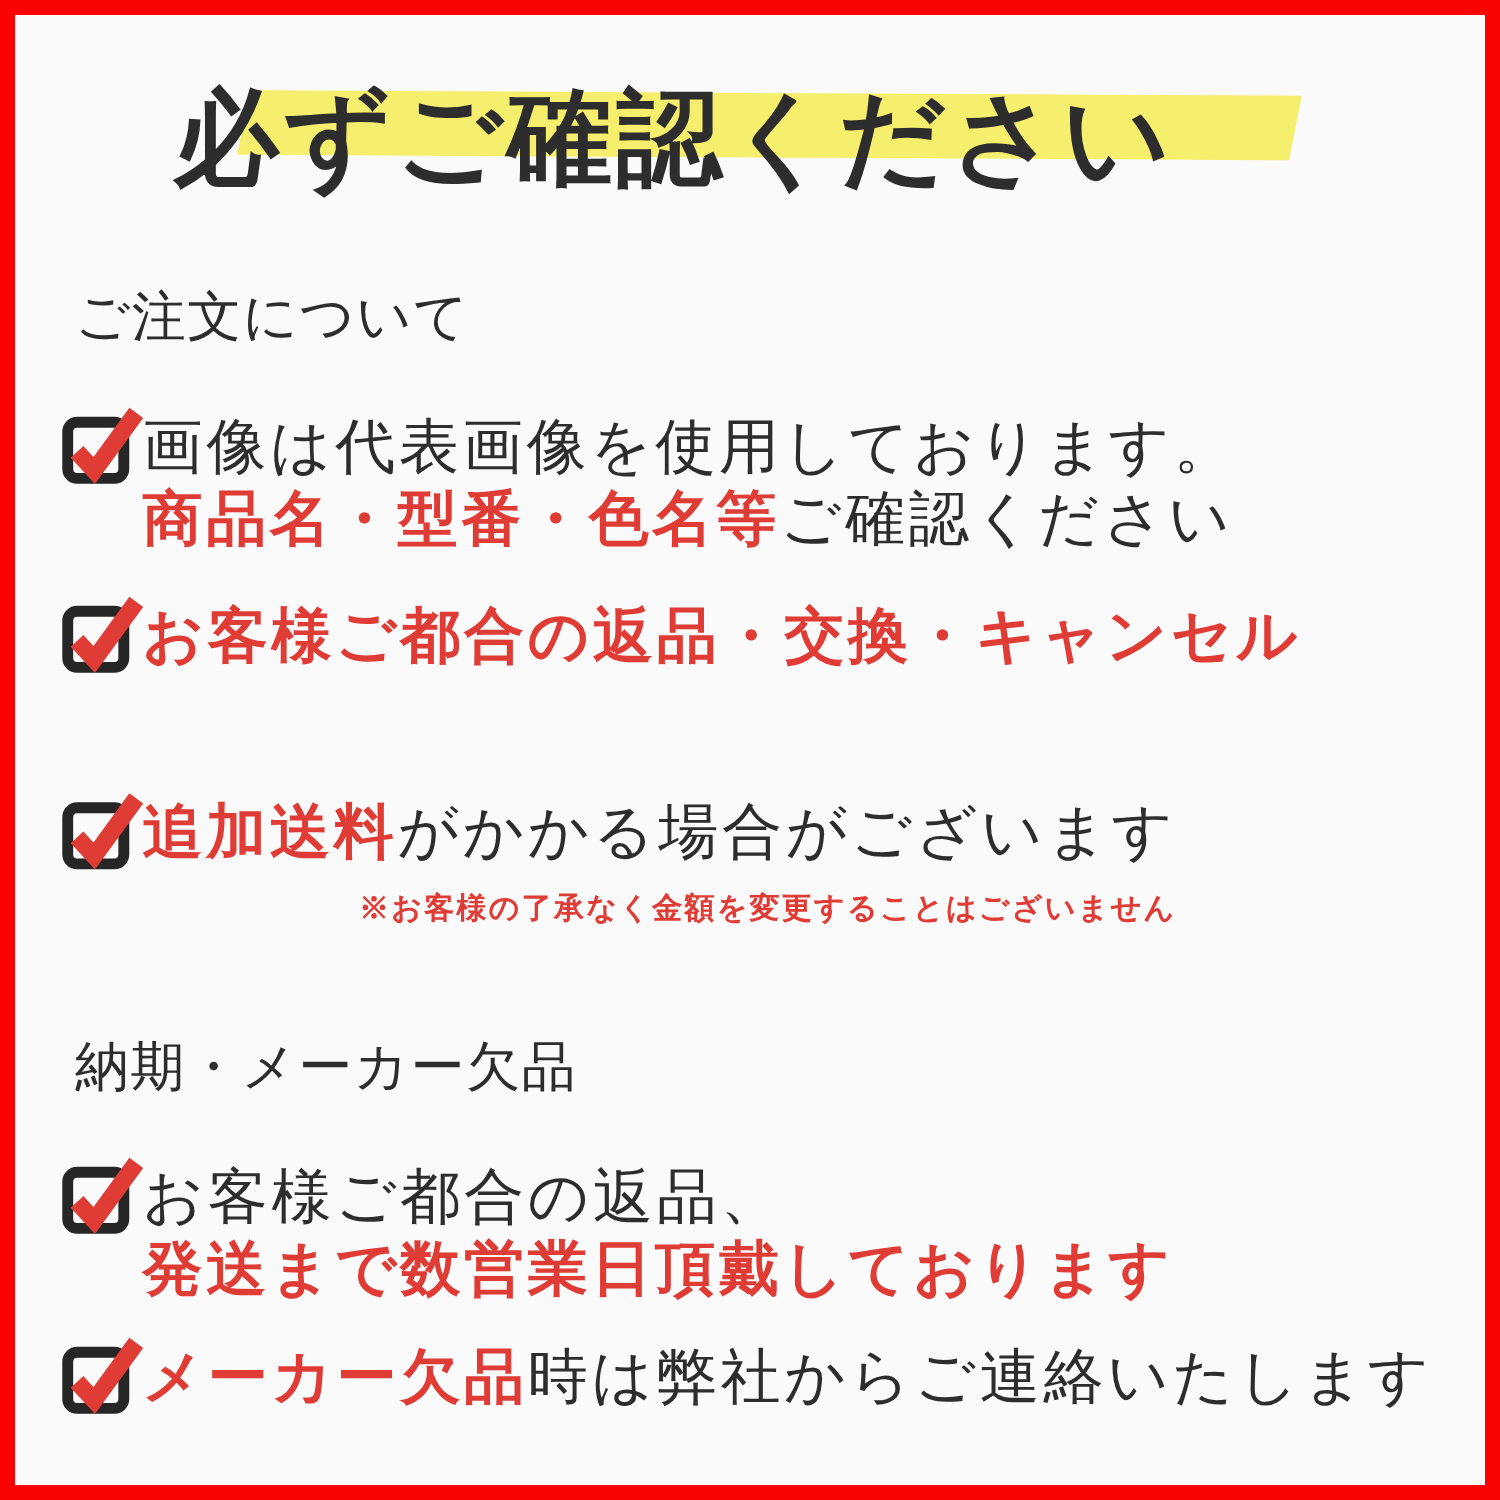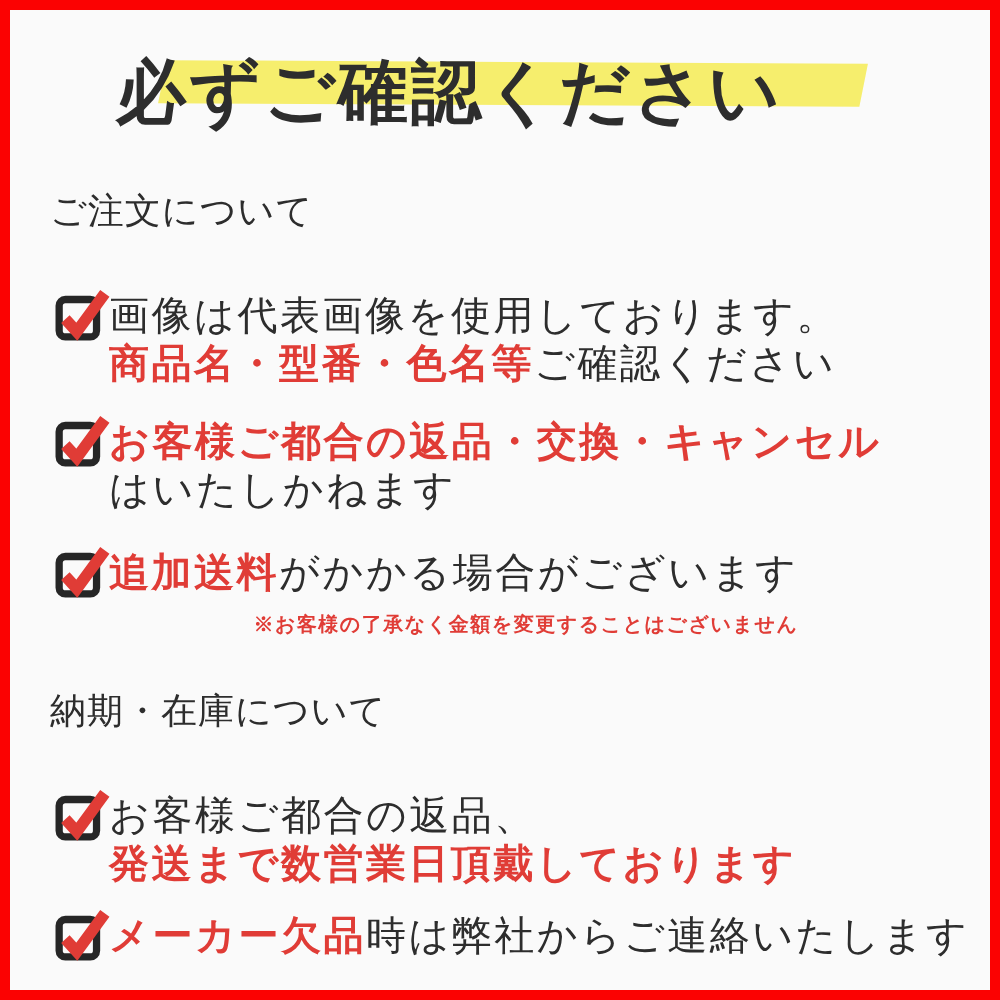--- a/index.html
+++ b/index.html
@@ -25,22 +25,22 @@
     color:var(--ink);white-space:nowrap;
   }
   .section-heading{
     position:absolute;left:40px;
     font-size:36px;font-weight:400;letter-spacing:1px;
     color:var(--ink);white-space:nowrap;line-height:1.1;
   }
   .heading-order{top:182px;}
   .heading-stock{top:682px;}
   .check-item{
-    position:absolute;left:45px;
-    display:flex;align-items:flex-start;margin-top:18px;
+    position:absolute;left:31px;
+    display:flex;align-items:flex-start;
   }
   .check-item svg{flex:0 0 auto;width:54px;height:54px;margin-top:-6px;overflow:visible;}
   .item-text{
     margin-left:0px;
     font-size:40px;letter-spacing:2.5px;line-height:48px;
     white-space:nowrap;font-weight:500;
   }
   .item1{top:264px;} .item2{top:390px;} .item3{top:521px;text-align:right;}
   .item4{top:764px;} .item5{top:884px;}
   .red{color:var(--red);font-weight:700;}
@@ -75,36 +75,35 @@
     </div>
   </div>
 
   <div class="check-item item2">
     <svg viewBox="0 0 52 52">
       <rect class="cb-box" x="4" y="13" width="36" height="36" rx="6"></rect>
       <path class="cb-check" d="M10 32 L21 44 L48 7"></path>
     </svg>
     <div class="item-text">
       <div><span class="red">お客様ご都合の返品・交換・キャンセル</span></div>
-      <div><span class="ink">はいたしかねます</span></div>
     </div>
   </div>
 
   <div class="check-item item3">
     <svg viewBox="0 0 52 52">
       <rect class="cb-box" x="4" y="13" width="36" height="36" rx="6"></rect>
       <path class="cb-check" d="M10 32 L21 44 L48 7"></path>
     </svg>
     <div class="item-text">
       <div><span class="red">追加送料</span><span class="ink">がかかる場合がございます</span></div>
       <div class="note">※お客様の了承なく金額を変更することはございません</div>
     </div>
   </div>
 
-  <div class="section-heading heading-stock">納期・在庫について</div>
+  <div class="section-heading heading-stock">納期・メーカー欠品</div>
 
   <div class="check-item item4">
     <svg viewBox="0 0 52 52">
       <rect class="cb-box" x="4" y="13" width="36" height="36" rx="6"></rect>
       <path class="cb-check" d="M10 32 L21 44 L48 7"></path>
     </svg>
     <div class="item-text">
       <div><span class="ink">お客様ご都合の返品、</span></div>
       <div><span class="red">発送まで数営業日頂戴しております</span></div>
     </div>

